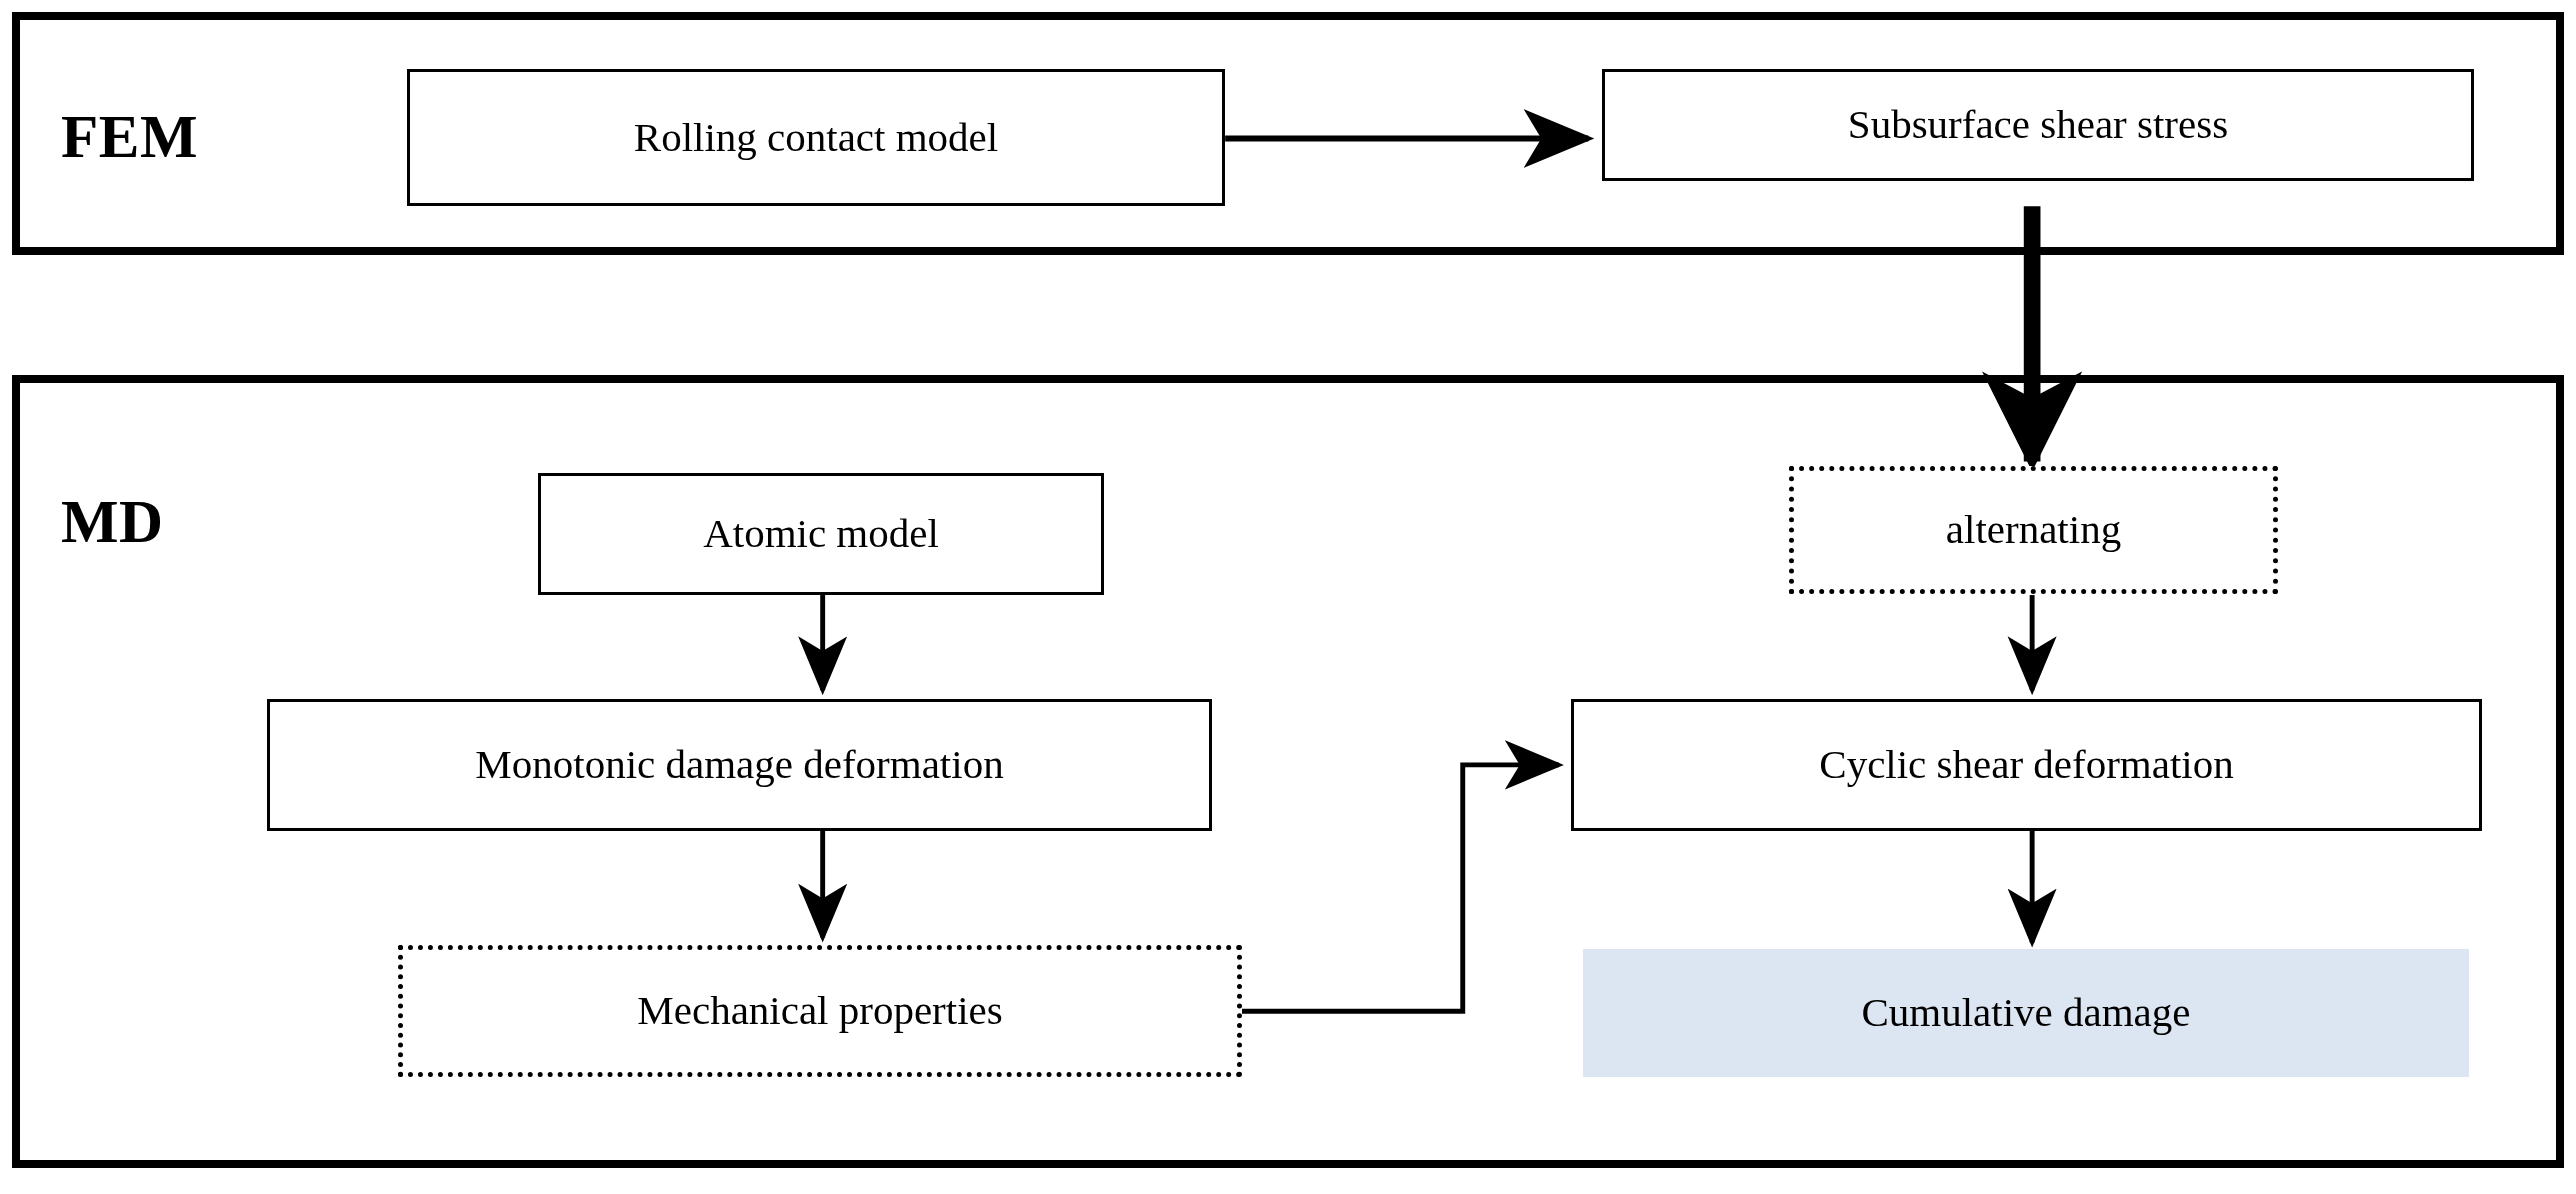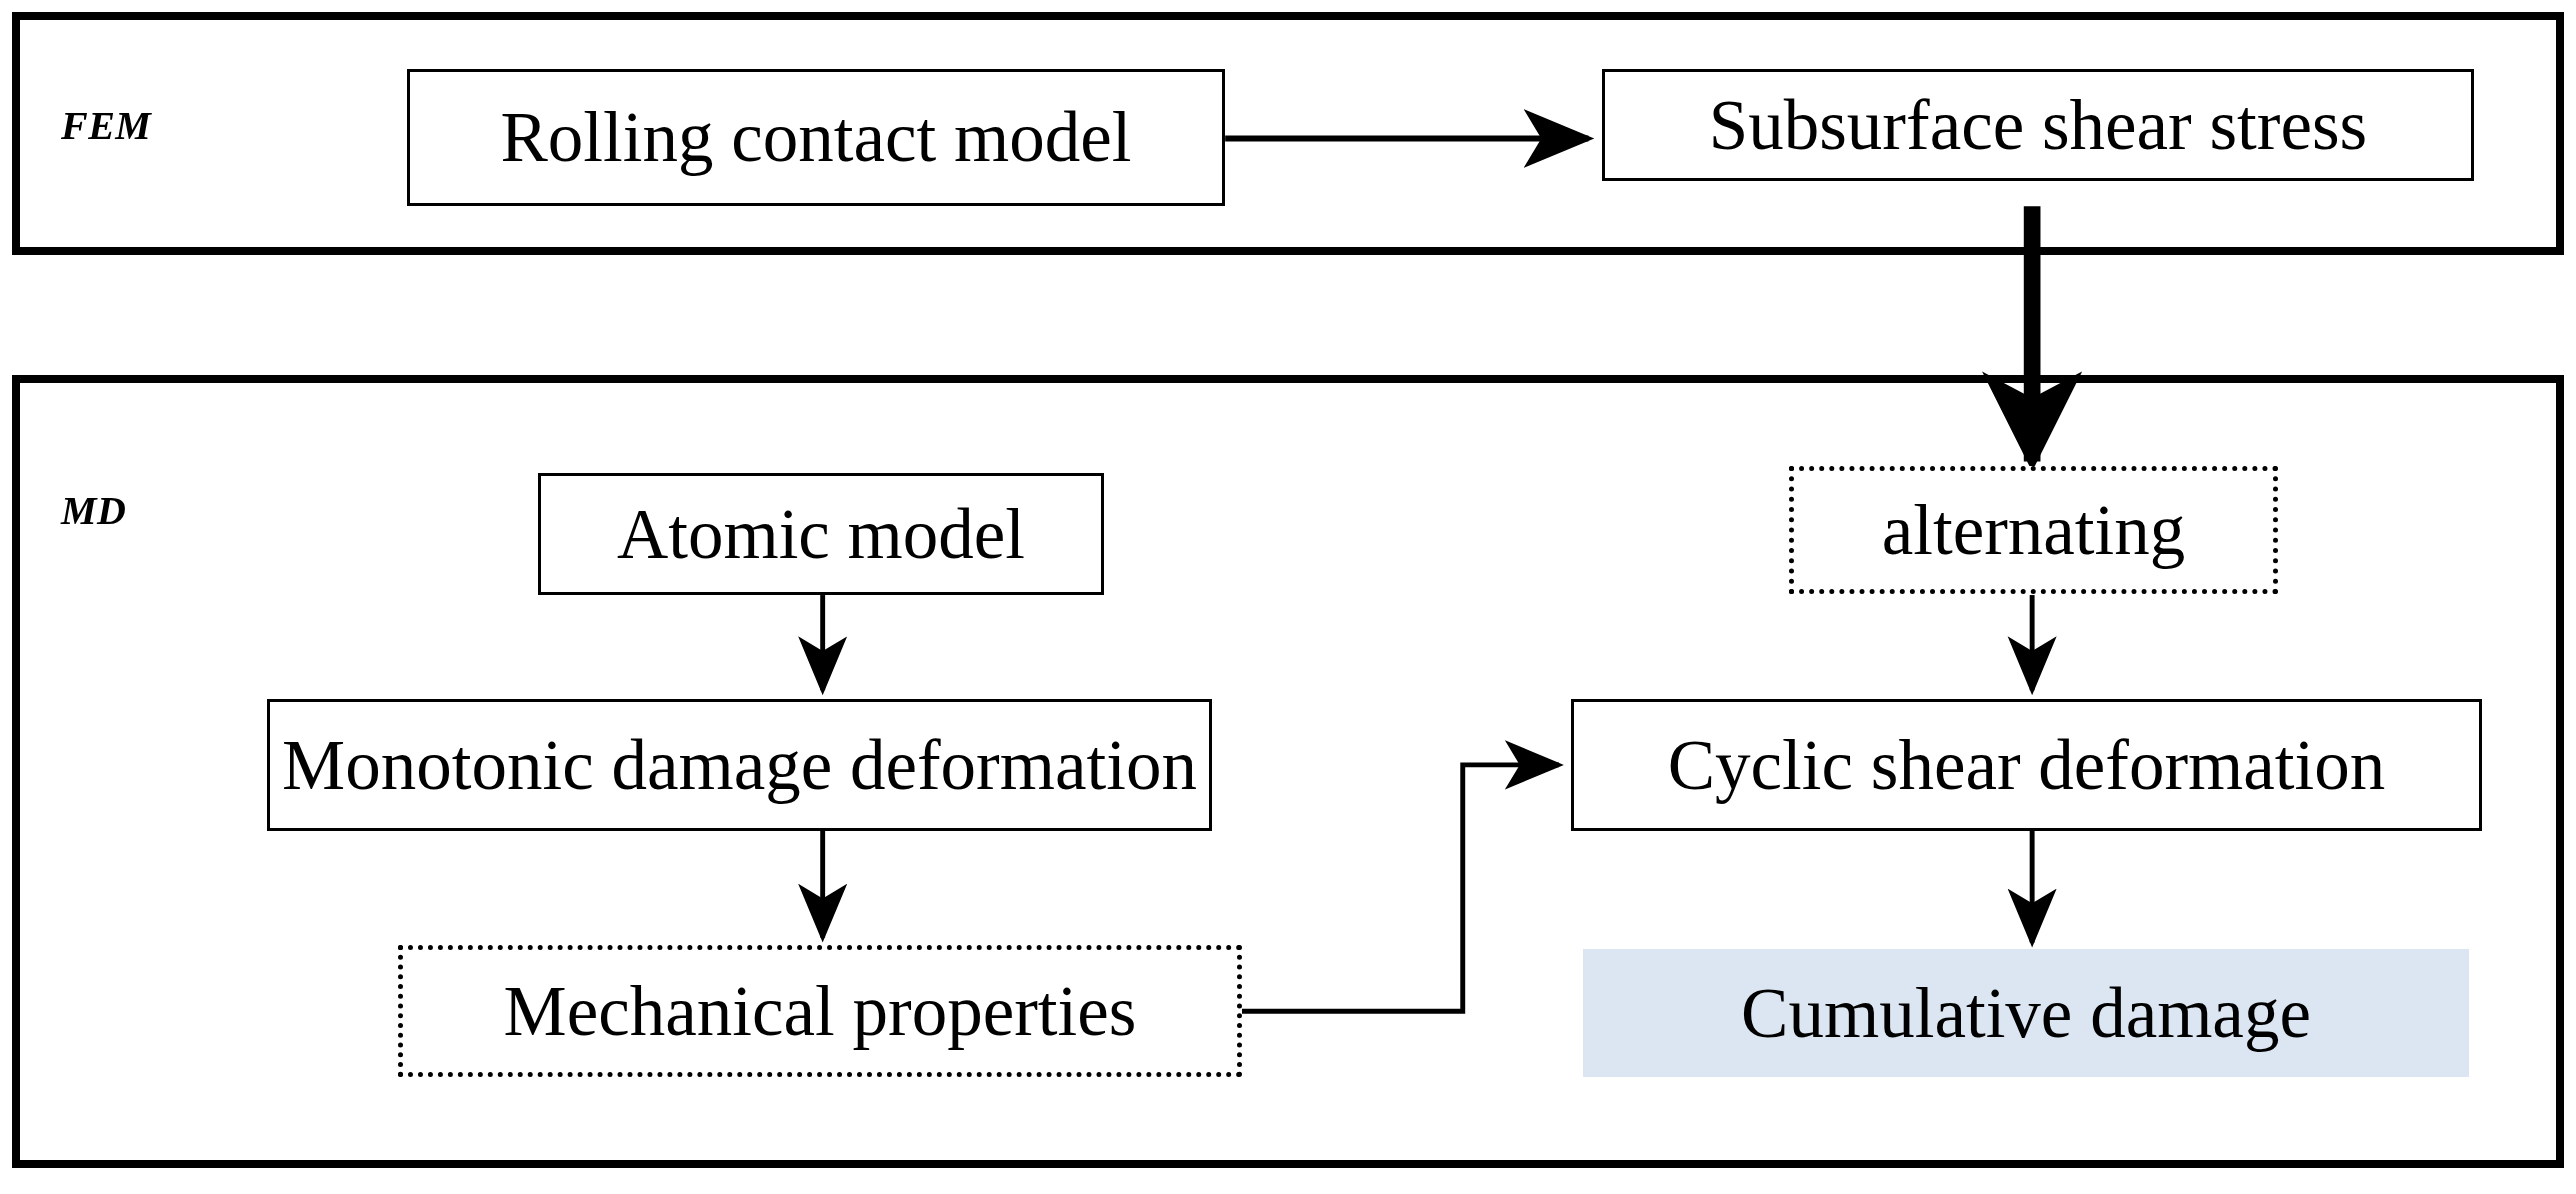--- a/index.html
+++ b/index.html
@@ -22,39 +22,38 @@
     border: 8.8px solid #000000;
     background: transparent;
     box-sizing: border-box;
   }
   #fem-group { left: 11.8px; top: 11.8px; width: 2552px; height: 243px; }
   #md-group  { left: 11.8px; top: 375px; width: 2552px; height: 793px; }
 
   .group-label {
     position: absolute;
     font-weight: bold;
-    font-size: 40px;
+    font-size: 61px;
     line-height: 1;
     color: #000000;
     white-space: nowrap;
     letter-spacing: 0.5px;
-    font-style: italic;
   }
   #fem-label { left: 61px; top: 106px; }
   #md-label  { left: 61px; top: 491px; }
 
   .node {
     position: absolute;
     box-sizing: border-box;
     display: flex;
     align-items: center;
     justify-content: center;
     background: #ffffff;
     color: #000000;
-    font-size: 71px;
+    font-size: 41px;
     line-height: 1.05;
     white-space: nowrap;
     text-align: center;
   }
   .node.solid  { border: 3.9px solid #000000; }
   .node.dotted { border: 5.9px dotted #000000; }
   .node.plain  { border: none; }
   .node.bold   { font-weight: normal; }
   .node.filled { background: #dce6f2; text-align: right; }
 

